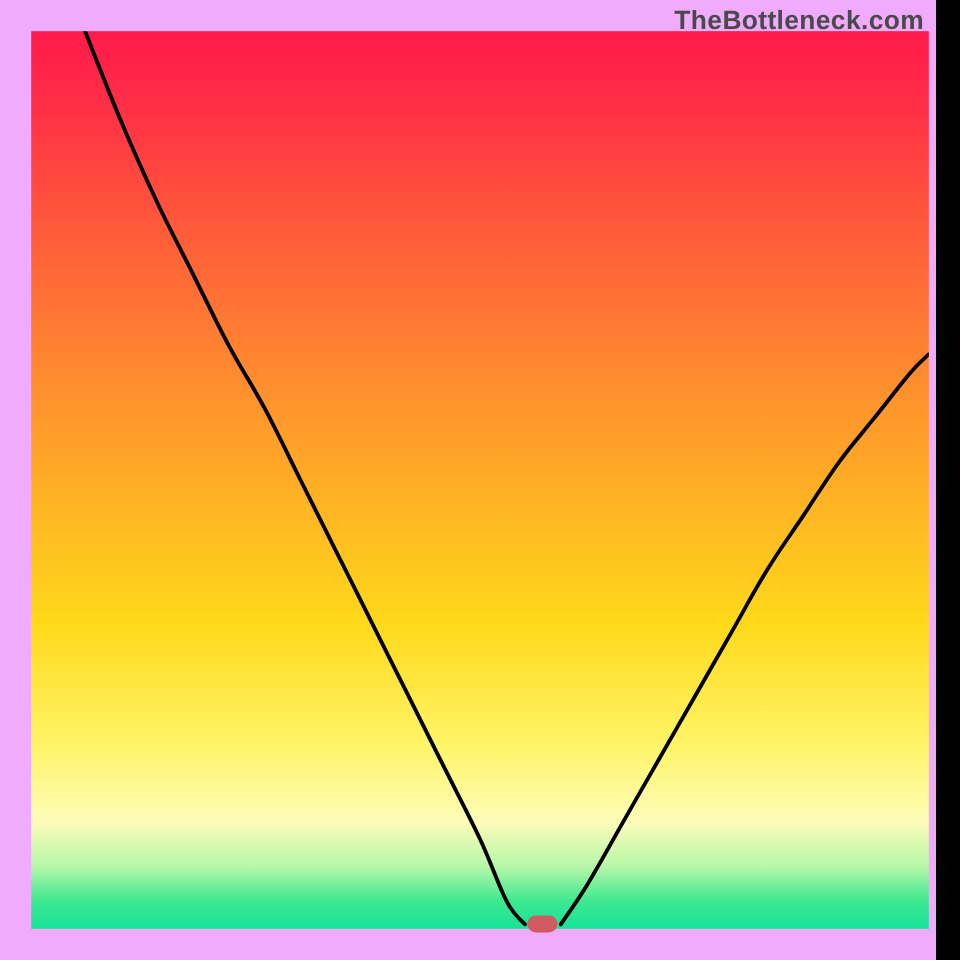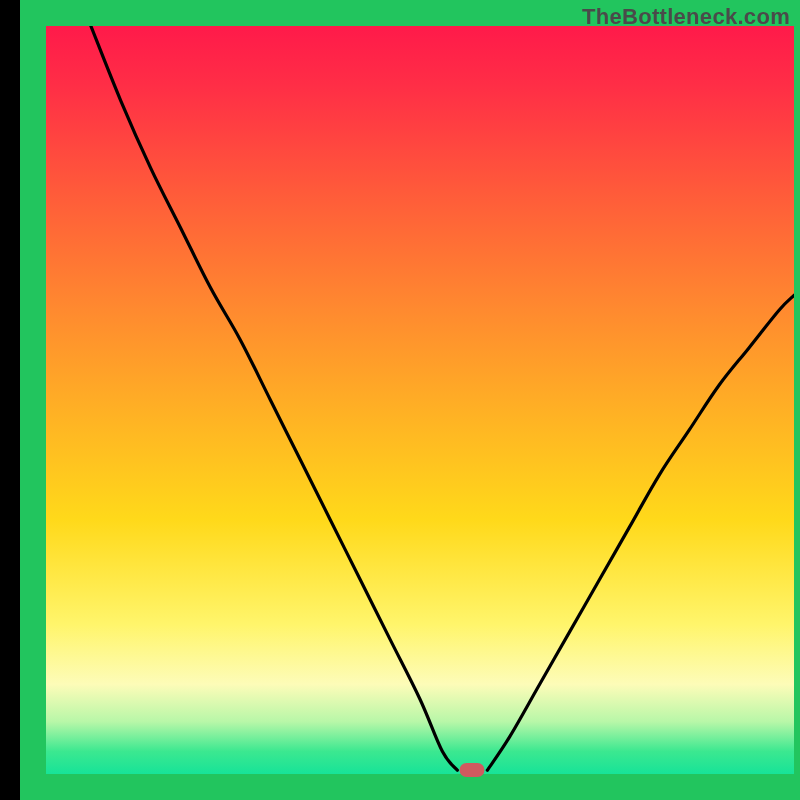--- a/index.html
+++ b/index.html
@@ -8,22 +8,21 @@
     width: 800px;
     height: 800px;
     background: #000;
     overflow: hidden;
     font-family: Arial, Helvetica, sans-serif;
   }
   .frame {
     position: relative;
     width: 780px;
     height: 800px;
-    background: #22c55e;
-    margin-left: 20px;
+    background: #f0abfc;
   }
   .watermark {
     position: absolute;
     top: 4px;
     right: 10px;
     color: #4a4a4a;
     font-size: 22px;
     font-weight: 600;
     letter-spacing: 0.3px;
     z-index: 4;

